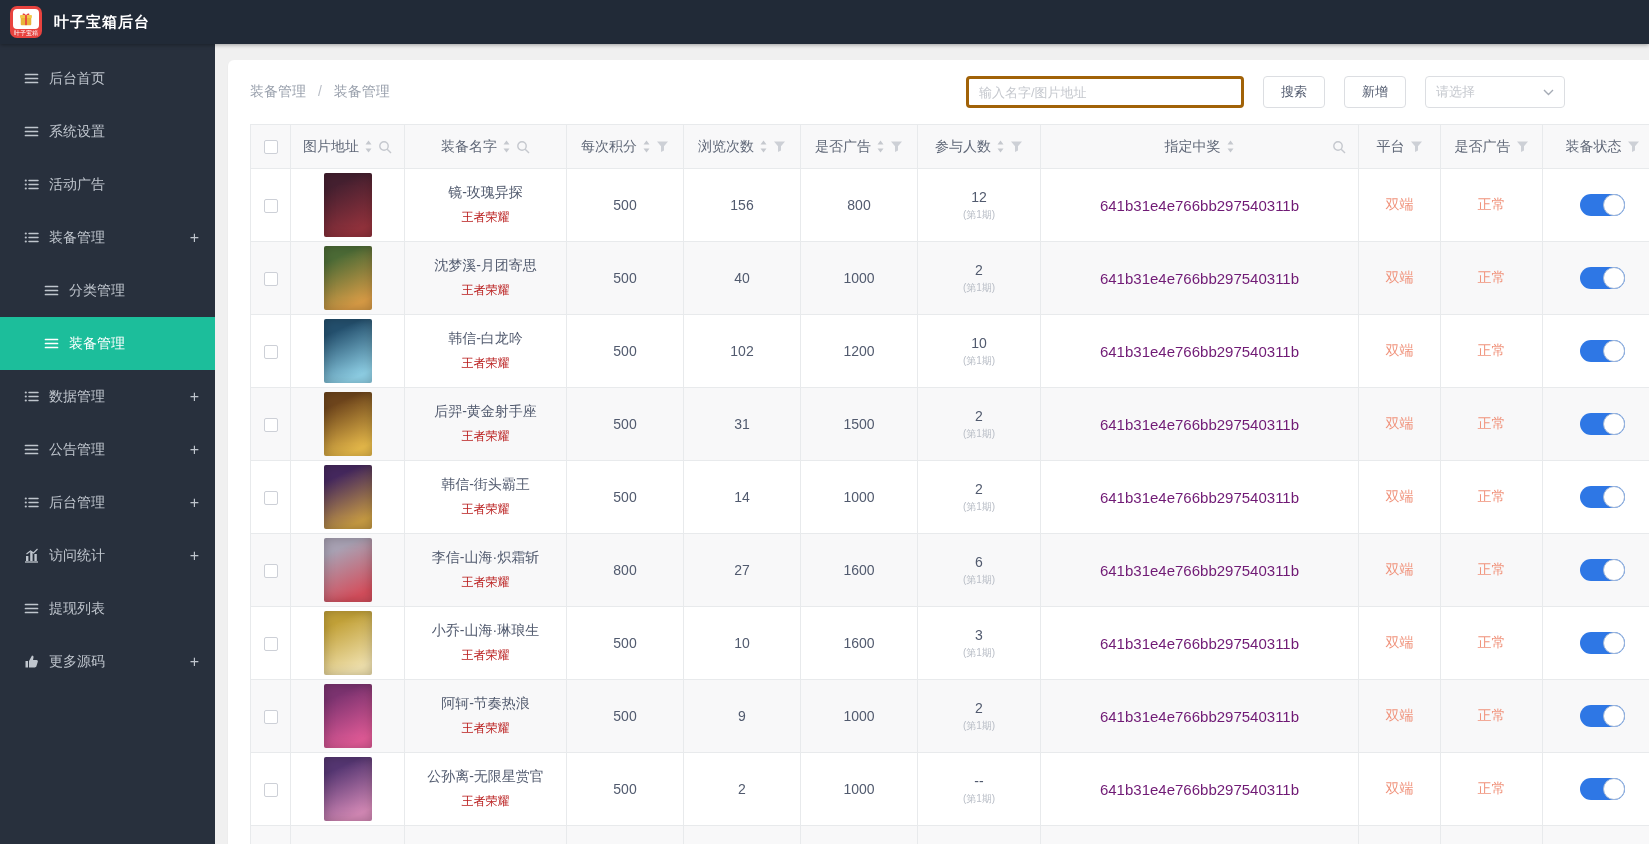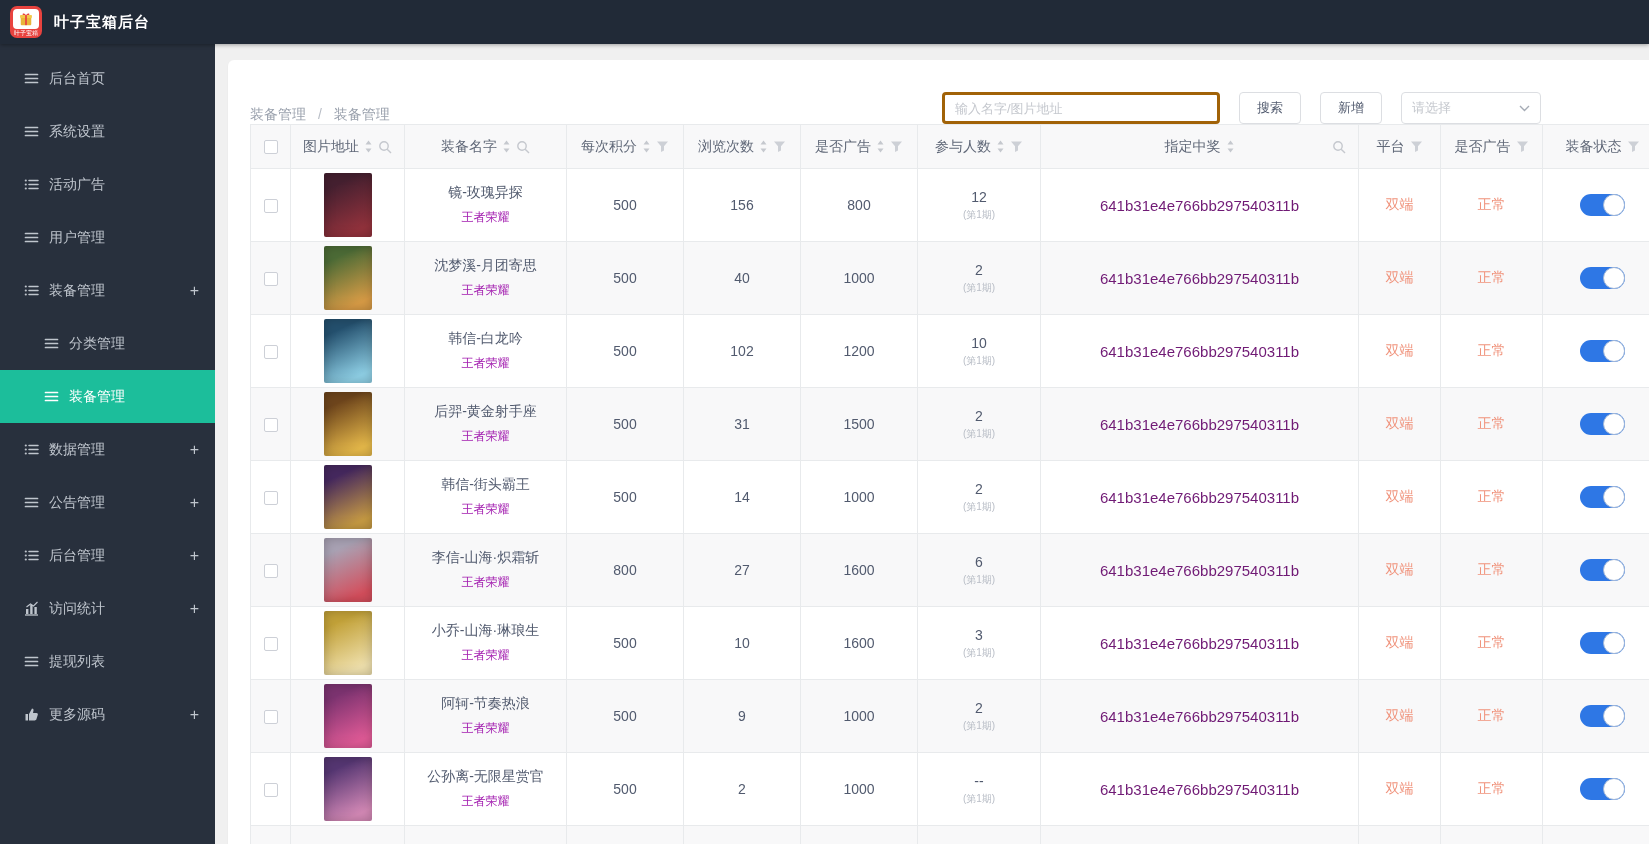--- a/index.html
+++ b/index.html
@@ -48,21 +48,21 @@
   .mi-label { flex:1; white-space:nowrap; }
   .mi-plus { font-size:16px; color:#bfc5cd; margin-left:auto; padding:0 2px; }
 
   
   .main { flex:1; min-width:0; padding:16px 0 0 13px; background:#f0f0f0; }
   .card {
     background:#fff; border-radius:6px 0 0 0; height:100%;
     padding:0 0 0 22px; box-shadow:0 1px 2px rgba(0,0,0,.05); overflow:hidden;
   }
   .toolbar {
-    height:64px; display:flex; align-items:flex-end; padding-right:108px;
+    height:64px; display:flex; align-items:center; padding-right:84px;
   }
   .breadcrumb { color:#9aa1ad; font-size:14px; }
   .breadcrumb .bc-sep { margin:0 8px; color:#b8bdc6; }
   .breadcrumb .bc-page { color:#9aa1ad; }
   .toolbar-right { margin-left:auto; display:flex; align-items:center; }
   .search-input {
     width:278px; height:32px; border:3px solid #a16207; border-radius:4px;
     padding:0 10px; font-size:13px; color:#515a6e; outline:none;
     font-family:"Liberation Sans","DejaVu Sans",sans-serif;
   }
@@ -97,21 +97,21 @@
   tbody tr.partial { height:60px; }
   .cb {
     width:14px; height:14px; display:inline-block; background:#fff;
     border:1px solid #cdd0d7; border-radius:2px; cursor:pointer; vertical-align:middle;
   }
   .item-img {
     width:48px; height:64px; margin:0 auto; border-radius:2px;
     box-shadow:inset 0 0 12px rgba(0,0,0,.25);
   }
   .cell-name { color:#515a6e; font-size:14px; }
-  .cell-sub { color:#a21caf; font-size:12px; margin-top:7px; }
+  .cell-sub { color:#b91c1c; font-size:12px; margin-top:7px; }
   .cell-num { color:#515a6e; font-size:14px; }
   .cell-period { color:#b8bdc6; font-size:10px; margin-top:3px; }
   .cell-prize { color:#701a75; font-size:15px; }
   .cell-tag { color:var(--tag-text,#f0937c); font-size:14px; }
   .toggle {
     width:45px; height:22px; border-radius:11px; background:var(--toggle-on,#2e77e5);
     display:inline-block; position:relative; cursor:pointer; vertical-align:middle;
   }
   .toggle .knob {
     position:absolute; top:0; right:0; width:22px; height:22px; border-radius:50%;
@@ -157,28 +157,20 @@
       <div class="menu-item">
         <span class="mi-icon">
           <svg viewBox="0 0 15 15">
             <path d="M5 3.5h9M5 7.5h9M5 11.5h9" stroke="currentColor" stroke-width="1.5" stroke-linecap="round" fill="none"></path>
             <circle cx="1.8" cy="3.5" r="1.1" fill="currentColor"></circle>
             <circle cx="1.8" cy="7.5" r="1.1" fill="currentColor"></circle>
             <circle cx="1.8" cy="11.5" r="1.1" fill="currentColor"></circle>
           </svg>
         </span>
         <span class="mi-label">活动广告</span>
-      </div>
-      <div class="menu-item">
-        <span class="mi-icon">
-          <svg viewBox="0 0 15 15">
-            <path d="M1.5 3.5h12M1.5 7.5h12M1.5 11.5h12" stroke="currentColor" stroke-width="1.7" stroke-linecap="round" fill="none"></path>
-          </svg>
-        </span>
-        <span class="mi-label">用户管理</span>
       </div>
       <div class="menu-item">
         <span class="mi-icon">
           <svg viewBox="0 0 15 15">
             <path d="M5 3.5h9M5 7.5h9M5 11.5h9" stroke="currentColor" stroke-width="1.5" stroke-linecap="round" fill="none"></path>
             <circle cx="1.8" cy="3.5" r="1.1" fill="currentColor"></circle>
             <circle cx="1.8" cy="7.5" r="1.1" fill="currentColor"></circle>
             <circle cx="1.8" cy="11.5" r="1.1" fill="currentColor"></circle>
           </svg>
         </span>

